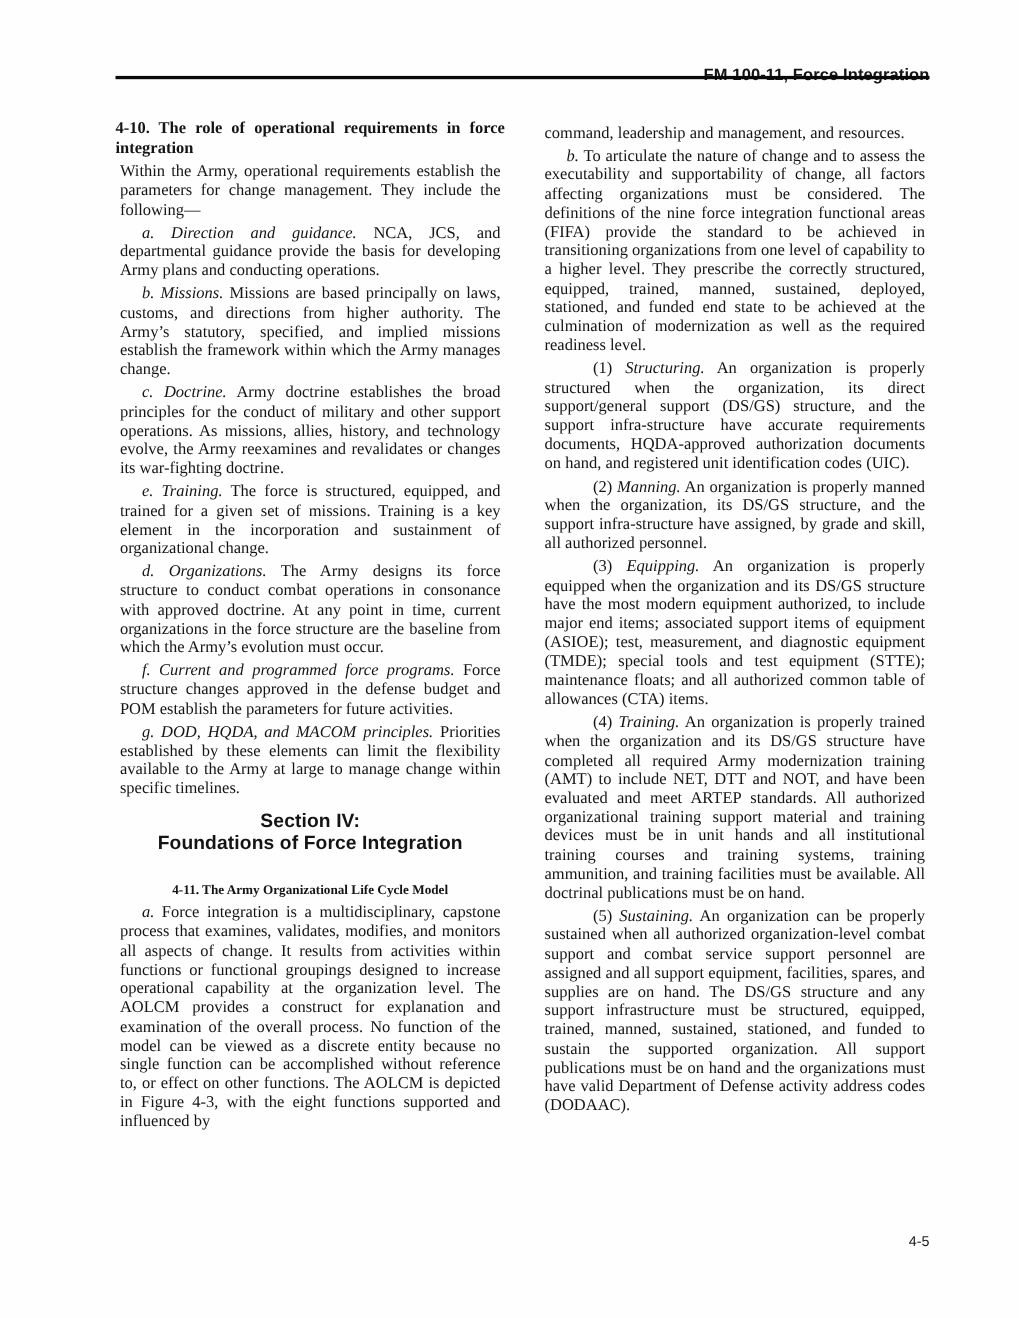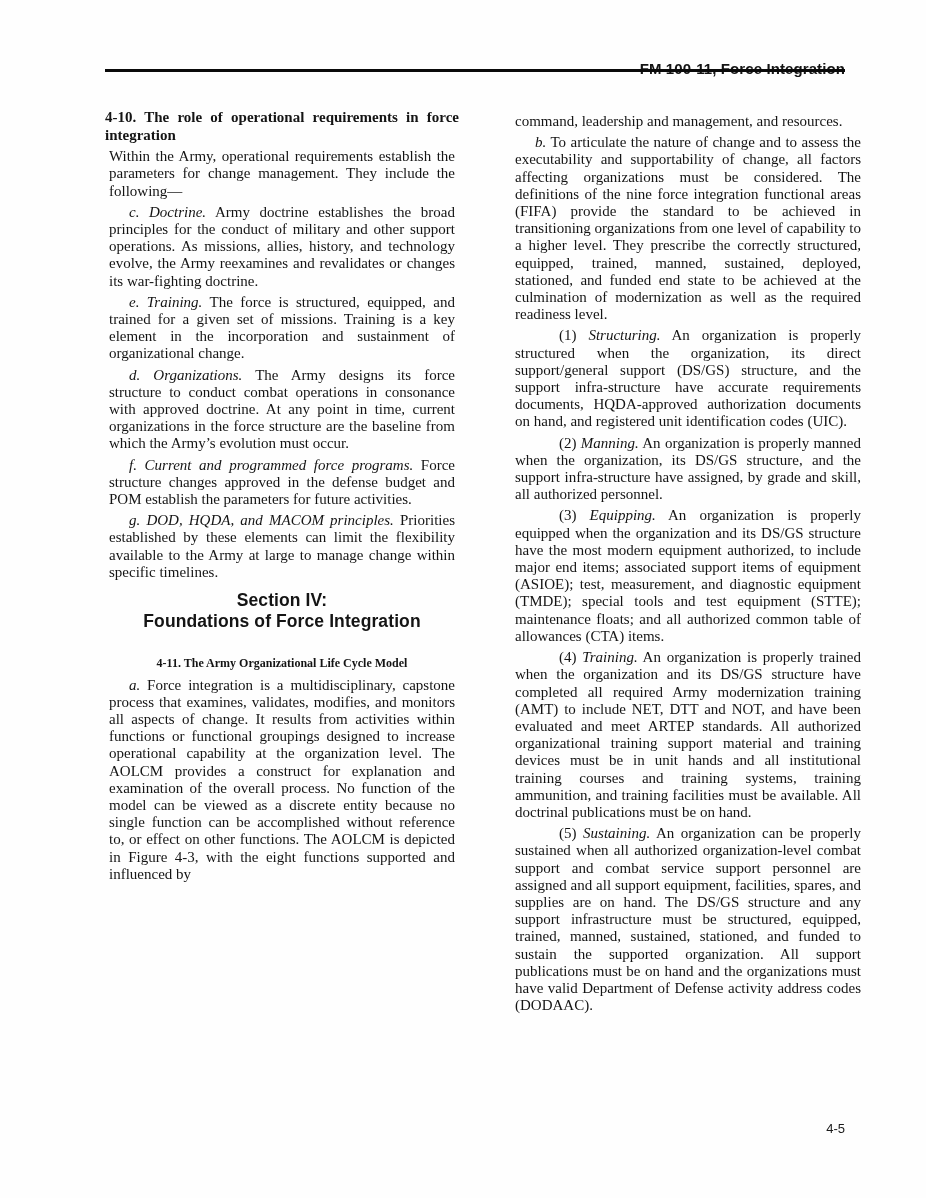--- a/index.html
+++ b/index.html
@@ -34,21 +34,21 @@
     width: 740px;
     height: 3px;
     background: #0a0a0a;
   }
   .columns {
     position: absolute;
     top: 109px;
     left: 105px;
     width: 740px;
     display: flex;
-    gap: 52px;
+    gap: 32px;
   }
   .col {
     flex: 0 0 354px;
     width: 354px;
     font-size: 15px;
     line-height: 17.2px;
     text-align: justify;
     hyphens: auto;
     -webkit-hyphens: auto;
   }
@@ -97,21 +97,23 @@
   <div class="running-header">FM 100-11, Force Integration</div>
   <div class="header-rule"></div>
 
   <div class="columns">
 
     <section class="col">
       <h2 class="article-heading">4-10. The role of operational requirements in force integration</h2>
 
       <p><span>Within the Army, operational requirements establish the parameters for change management. They include the following—</span></p>
 
+      <p class="ind"><span class="lead">a. Direction and guidance.</span><span> NCA, JCS, and departmental guidance provide the basis for developing Army plans and conducting operations.</span></p>
 
+      <p class="ind"><span class="lead">b. Missions.</span><span> Missions are based principally on laws, customs, and directions from higher authority. The Army’s statutory, specified, and implied missions establish the framework within which the Army manages change.</span></p>
 
       <p class="ind"><span class="lead">c. Doctrine.</span><span> Army doctrine establishes the broad principles for the conduct of military and other support operations. As missions, allies, history, and technology evolve, the Army reexamines and revalidates or changes its war-fighting doctrine.</span></p>
 
       <p class="ind"><span class="lead">e. Training.</span><span> The force is structured, equipped, and trained for a given set of missions. Training is a key element in the incorporation and sustainment of organizational change.</span></p>
 
       <p class="ind"><span class="lead">d. Organizations.</span><span> The Army designs its force structure to conduct combat operations in consonance with approved doctrine. At any point in time, current organizations in the force structure are the baseline from which the Army’s evolution must occur.</span></p>
 
       <p class="ind"><span class="lead">f. Current and programmed force programs.</span><span> Force structure changes approved in the defense budget and POM establish the parameters for future activities.</span></p>
 
       <p class="ind"><span class="lead">g. DOD, HQDA, and MACOM principles.</span><span> Priorities established by these elements can limit the flexibility available to the Army at large to manage change within specific timelines.</span></p>

